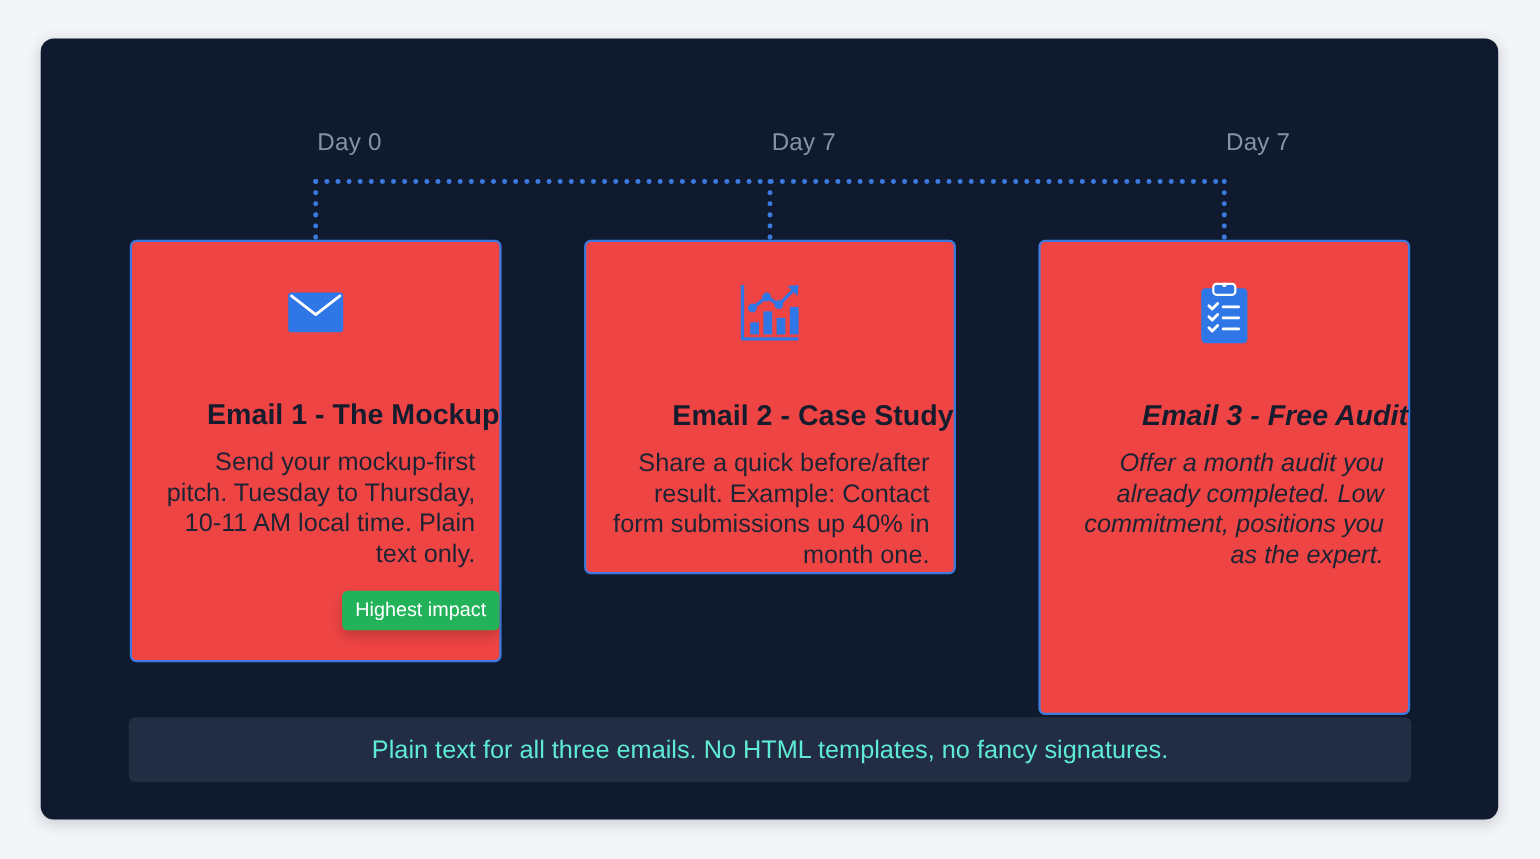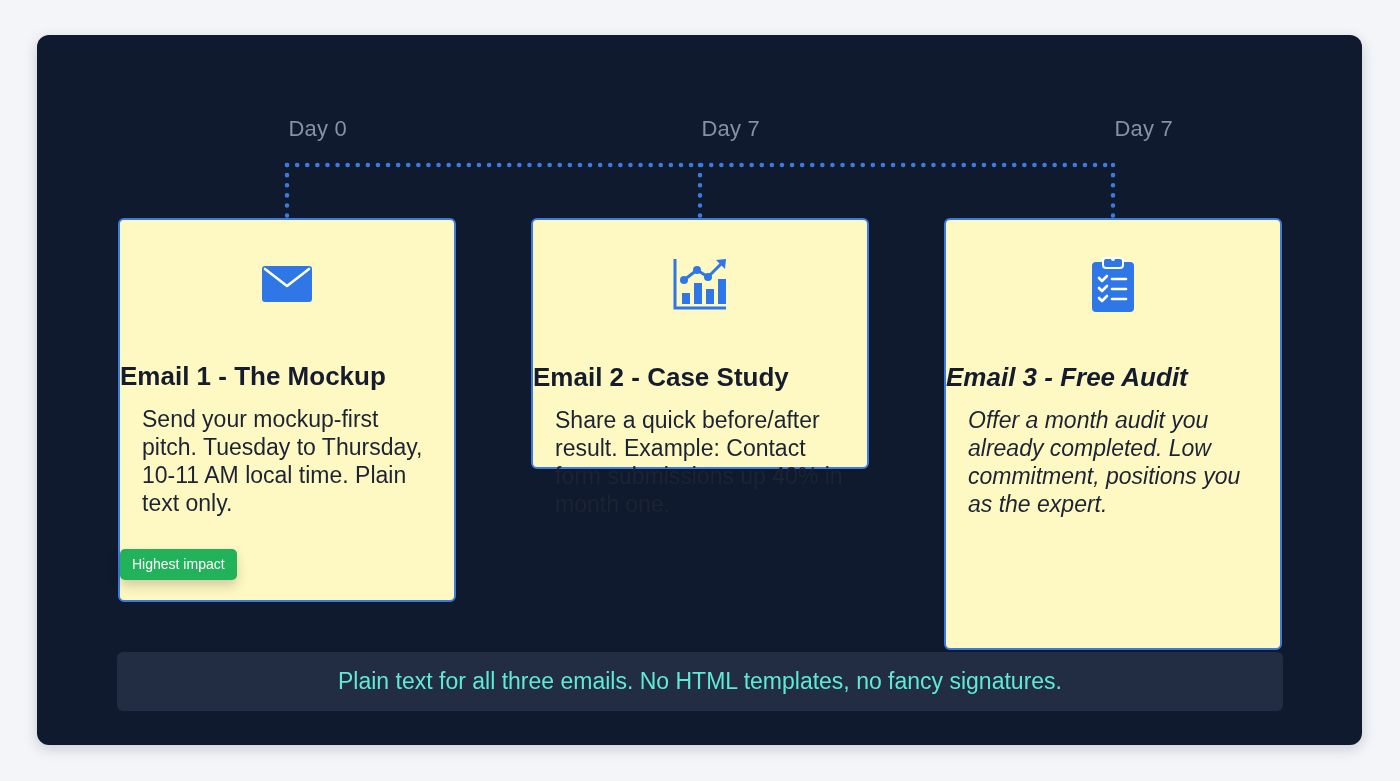--- a/index.html
+++ b/index.html
@@ -25,24 +25,24 @@
       text-align: right;
       color: #8591a6;
       font-size: 22px;
       letter-spacing: 0.2px;
     }
     .timeline { position: absolute; left: 0; top: 0; width: 1400px; height: 781px; pointer-events: none; }
     .card {
       position: absolute;
       top: 218px;
       width: 338px;
-      background: #fef9c3;
+      background: #ef4444;
       border: 2.5px solid #3b7be0;
       border-radius: 6px;
-      text-align: left;
+      text-align: right;
       padding-top: 34px;
     }
     .card .icon-wrap {
       height: 60px;
       display: flex; align-items: center; justify-content: center;
     }
     .card .title {
       margin-top: 50px;
       font-size: 26px;
       font-weight: bold;
@@ -52,24 +52,24 @@
     .card .title.t1 { margin-top: 49px; }
     .card .desc {
       margin: 16px auto 0;
       width: 290px;
       font-size: 23px;
       line-height: 28px;
       color: #1c2333;
     }
     .badge {
       display: inline-block;
-      margin-top: 32px;
+      margin-top: 20px;
       background: #22b35a;
       color: #ffffff;
-      font-size: 14px;
+      font-size: 18px;
       padding: 7px 12px 8px;
       border-radius: 5px;
       box-shadow: 0 6px 12px rgba(0,0,0,0.18);
     }
     .note {
       position: absolute;
       left: 117px; top: 652px;
       width: 1166px; height: 59px;
       background: #222d44;
       border-radius: 6px;
@@ -101,21 +101,21 @@
     <svg width="52" height="38" viewBox="0 0 52 38">
       <rect x="1" y="1" width="50" height="36" rx="3" fill="#2f76e6"></rect>
       <polyline points="4,4 26,21 48,4" fill="none" stroke="#ffffff" stroke-width="2.6" stroke-linejoin="round" stroke-linecap="round"></polyline>
     </svg>
   </div>
   <div class="title t1">Email 1 - The Mockup</div>
   <div class="desc">Send your mockup-first pitch. Tuesday to Thursday, 10-11 AM local time. Plain text only.</div>
   <div class="badge">Highest impact</div>
 </div>
 
-<div class="card" style="left:531px; height:251px;">
+<div class="card" style="left:531px; height:304px;">
   <div class="icon-wrap">
     <svg width="56" height="54" viewBox="0 0 56 54">
       <polyline points="3,2 3,51 54,51" fill="none" stroke="#2f76e6" stroke-width="3"></polyline>
       <rect x="10" y="36" width="8" height="11" fill="#2f76e6"></rect>
       <rect x="22" y="26" width="8" height="21" fill="#2f76e6"></rect>
       <rect x="34" y="32" width="8" height="15" fill="#2f76e6"></rect>
       <rect x="46" y="22" width="8" height="25" fill="#2f76e6"></rect>
       <polyline points="12,23 25,13 36,20 50,6" fill="none" stroke="#2f76e6" stroke-width="3" stroke-linejoin="round"></polyline>
       <circle cx="12" cy="23" r="4" fill="#2f76e6"></circle>
       <circle cx="25" cy="13" r="4" fill="#2f76e6"></circle>

